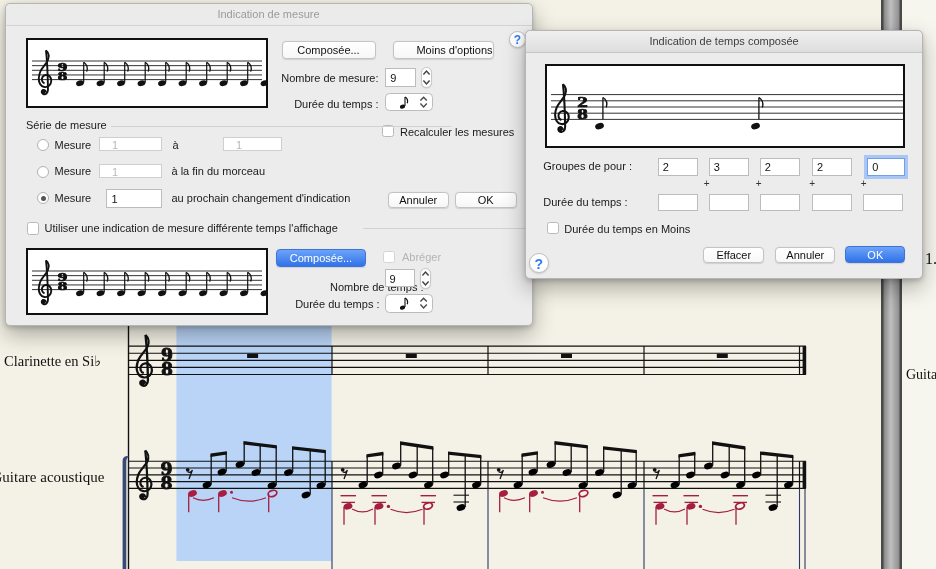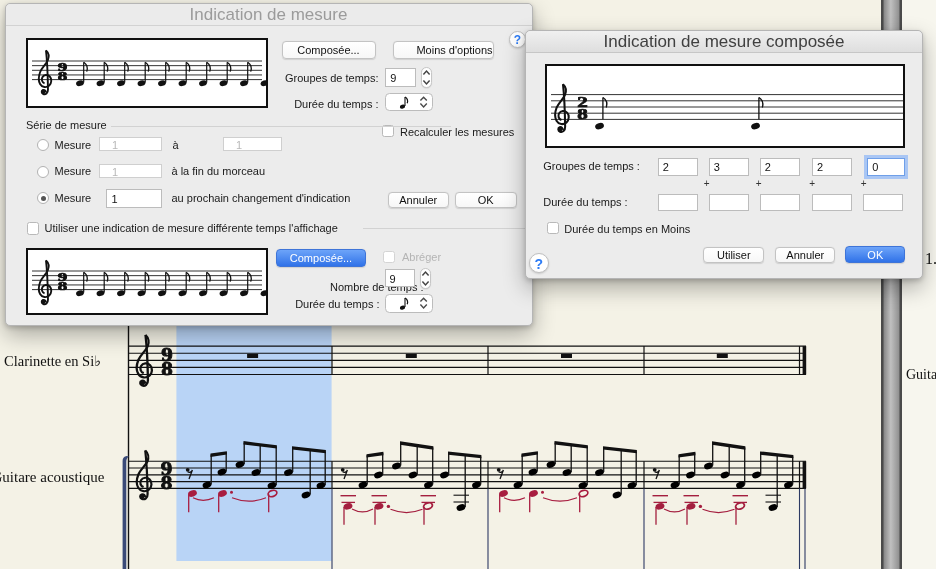--- a/index.html
+++ b/index.html
@@ -3,21 +3,21 @@
 <meta charset="utf-8">
 <style>
   html,body{margin:0;padding:0;}
   #stage{position:relative;width:936px;height:569px;overflow:hidden;background:#f4f2e6;font-family:"Liberation Sans",sans-serif;}
   .abs{position:absolute;}
   
   .dlg{position:absolute;box-sizing:border-box;background:#ececec;border:1px solid #b5b5b5;border-radius:5px;
        box-shadow:0 9px 22px rgba(0,0,0,.30),0 2px 5px rgba(0,0,0,.18);}
   .tbar{position:absolute;left:0;top:0;right:0;height:21px;border-radius:5px 5px 0 0;
         background:linear-gradient(#f0f0f0,#dedede);border-bottom:1px solid #c6c6c6;
-        text-align:center;font-size:17px;line-height:21px;color:#404040;}
+        text-align:center;font-size:11px;line-height:21px;color:#404040;}
   .tbar.inactive{background:#ebebeb;color:#9b9b9b;border-bottom:1px solid #d2d2d2;}
   .btn{position:absolute;box-sizing:border-box;font-family:inherit;padding:0;background:linear-gradient(#ffffff,#f7f7f7);border:1px solid #c3c3c3;border-radius:4px;
        font-size:11px;color:#111;text-align:center;box-shadow:0 .5px 1px rgba(0,0,0,.12);}
   .btn.blue{background:linear-gradient(#6da4f9,#3072e8);border:1px solid #3e74d8;color:#fff;}
   .lbl{position:absolute;font-size:11px;color:#1a1a1a;white-space:nowrap;}
   .lbl.r{text-align:right;}
   .lbl.dis{color:#b4b4b4;}
   .fld{position:absolute;box-sizing:border-box;background:#fff;border:1px solid #bcbcbc;font-size:11px;color:#111;}
   .fld.dis{border:1px solid #cfcfcf;color:#b8b8b8;}
   .cb{position:absolute;box-sizing:border-box;background:#fff;border:1px solid #b9b9b9;border-radius:2.5px;}
@@ -253,21 +253,21 @@
             <use href="#pn8" x="195.5" y="43.2"></use>
           <use href="#pn8" x="216" y="43.2"></use>
             <use href="#pn8" x="236.5" y="43.2"></use>
         </g>
       </svg>
     </div>
 
     <button class="btn" style="left:276px;top:37px;width:94px;height:18px;">Composée...</button>
     <button class="btn" style="left:387px;top:37px;width:101px;height:18px;text-align:right;">Moins d'options</button>
 
-    <div class="lbl r" style="left:200px;top:68.5px;width:173px;">Groupes de temps:</div>
+    <div class="lbl r" style="left:200px;top:68.5px;width:173px;">Nombre de mesure:</div>
     <div class="fld" style="left:379.8px;top:64.5px;width:30.5px;height:18.5px;padding:0 0 0 4px;line-height:18.5px;">9</div>
     <div class="stepper" style="left:415.3px;top:63.7px;height:21px;">
         <svg width="9" height="19" viewBox="0 0 9 19" style="display:block;margin:0 auto">
           <path d="M1.4,6.4 L4.5,3.1 L7.6,6.4" stroke="#444" stroke-width="1.5" fill="none"></path>
           <path d="M1.4,12.6 L4.5,15.9 L7.6,12.6" stroke="#444" stroke-width="1.5" fill="none"></path>
         </svg>
       </div>
     <div class="lbl r" style="left:200px;top:94px;width:173px;">Durée du temps :</div>
     <div class="fld" style="left:379.5px;top:89.2px;width:48px;height:18.5px;border-radius:4.5px;">
         <svg width="46" height="16" viewBox="0 0 46 16" style="display:block">
@@ -356,21 +356,21 @@
           <ellipse cx="16.5" cy="12.6" rx="2.7" ry="2" transform="rotate(-18 16.5 12.6)" fill="#111"></ellipse>
           <line x1="19" y1="12.1" x2="19" y2="3" stroke="#111" stroke-width="1.1"></line>
           <path d="M19,3 c2.5,1.5 3.2,3.6 2.2,6.3" fill="none" stroke="#111" stroke-width="1.2"></path>
           <path d="M34.4,6.6 L37.6,3.3 L40.8,6.6" stroke="#4a4a4a" stroke-width="1.4" fill="none"></path>
           <path d="M34.4,9.6 L37.6,12.9 L40.8,9.6" stroke="#4a4a4a" stroke-width="1.4" fill="none"></path>
         </svg>
       </div>
   </div>
 
   <div class="dlg" id="d2" style="left:524.8px;top:29.8px;width:398.5px;height:249px;">
-    <div class="tbar">Indication de mesure composée</div>
+    <div class="tbar">Indication de temps composée</div>
 
     <div class="pbox" style="left:19px;top:33px;width:360.5px;height:84.5px;">
       <svg width="357" height="81" viewBox="0 0 357 81">
         <g stroke="#333" stroke-width="1">
           <line x1="4" y1="28.6" x2="356.5" y2="28.6"></line>
             <line x1="4" y1="34.8" x2="356.5" y2="34.8"></line>
           <line x1="4" y1="41" x2="356.5" y2="41"></line>
             <line x1="4" y1="47.2" x2="356.5" y2="47.2"></line>
           <line x1="4" y1="53.4" x2="356.5" y2="53.4"></line>
         </g>
@@ -383,21 +383,21 @@
           <ellipse cx="51.7" cy="53.8" rx="4.5" ry="3.1" transform="rotate(-18 72 54.3)" fill="#111"></ellipse>
           <line x1="55.9" y1="53.2" x2="55.9" y2="31.5" stroke="#111" stroke-width="1.3"></line>
           <path d="M55.9,31.5 c3.8,2.4 4.8,5.6 3.4,10" fill="none" stroke="#111" stroke-width="1.4"></path>
           <ellipse cx="207.7" cy="53.8" rx="4.5" ry="3.1" transform="rotate(-18 228 54.3)" fill="#111"></ellipse>
           <line x1="211.9" y1="53.2" x2="211.9" y2="31.5" stroke="#111" stroke-width="1.3"></line>
           <path d="M211.9,31.5 c3.8,2.4 4.8,5.6 3.4,10" fill="none" stroke="#111" stroke-width="1.4"></path>
         </g>
       </svg>
     </div>
 
-    <div class="lbl" style="left:17.5px;top:129.5px;">Groupes de temps :</div>
+    <div class="lbl" style="left:17.5px;top:129.5px;">Groupes de pour :</div>
     <div class="fld" style="left:132px;top:127.5px;width:40px;height:17.5px;line-height:17.5px;padding-left:4px;">2</div>
     <div class="fld" style="left:183px;top:127.5px;width:40px;height:17.5px;line-height:17.5px;padding-left:4px;">3</div>
     <div class="fld" style="left:234px;top:127.5px;width:40px;height:17.5px;line-height:17.5px;padding-left:4px;">2</div>
     <div class="fld" style="left:286.3px;top:127.5px;width:40px;height:17.5px;line-height:17.5px;padding-left:4px;">2</div>
     <div class="fld" style="left:341.4px;top:127.5px;width:37.5px;height:17.5px;line-height:17.5px;padding-left:4px;box-shadow:0 0 0 3px #a9c6f4;border-color:#6f9fe8;">0</div>
 
     <div class="lbl" style="left:177.9px;top:147.5px;font-size:10px;color:#333;">+</div>
     <div class="lbl" style="left:229.9px;top:147.5px;font-size:10px;color:#333;">+</div>
     <div class="lbl" style="left:283.4px;top:147.5px;font-size:10px;color:#333;">+</div>
     <div class="lbl" style="left:334.9px;top:147.5px;font-size:10px;color:#333;">+</div>
@@ -405,20 +405,20 @@
     <div class="lbl" style="left:17.5px;top:165.5px;">Durée du temps :</div>
     <div class="fld" style="left:132px;top:163px;width:40px;height:17.5px;"></div>
     <div class="fld" style="left:183px;top:163px;width:40px;height:17.5px;"></div>
     <div class="fld" style="left:234px;top:163px;width:40px;height:17.5px;"></div>
     <div class="fld" style="left:286.3px;top:163px;width:40px;height:17.5px;"></div>
     <div class="fld" style="left:336.8px;top:163px;width:40px;height:17.5px;"></div>
 
     <div class="cb" style="left:21px;top:191.5px;width:12px;height:12px;"></div>
     <div class="lbl" style="left:38.5px;top:192px;">Durée du temps en Moins</div>
 
-    <button class="btn" style="left:177.5px;top:216px;width:61px;height:16.5px;">Utiliser</button>
+    <button class="btn" style="left:177.5px;top:216px;width:61px;height:16.5px;">Effacer</button>
     <button class="btn" style="left:249.5px;top:216px;width:60px;height:16.5px;">Annuler</button>
     <button class="btn blue" style="left:319.5px;top:215.5px;width:60px;height:16.5px;">OK</button>
 
     <div class="help" style="left:2.9px;top:221.9px;width:20px;height:20px;font-size:14px;line-height:20px;">?</div>
   </div>
 
 </div>
 
 </body></html>

